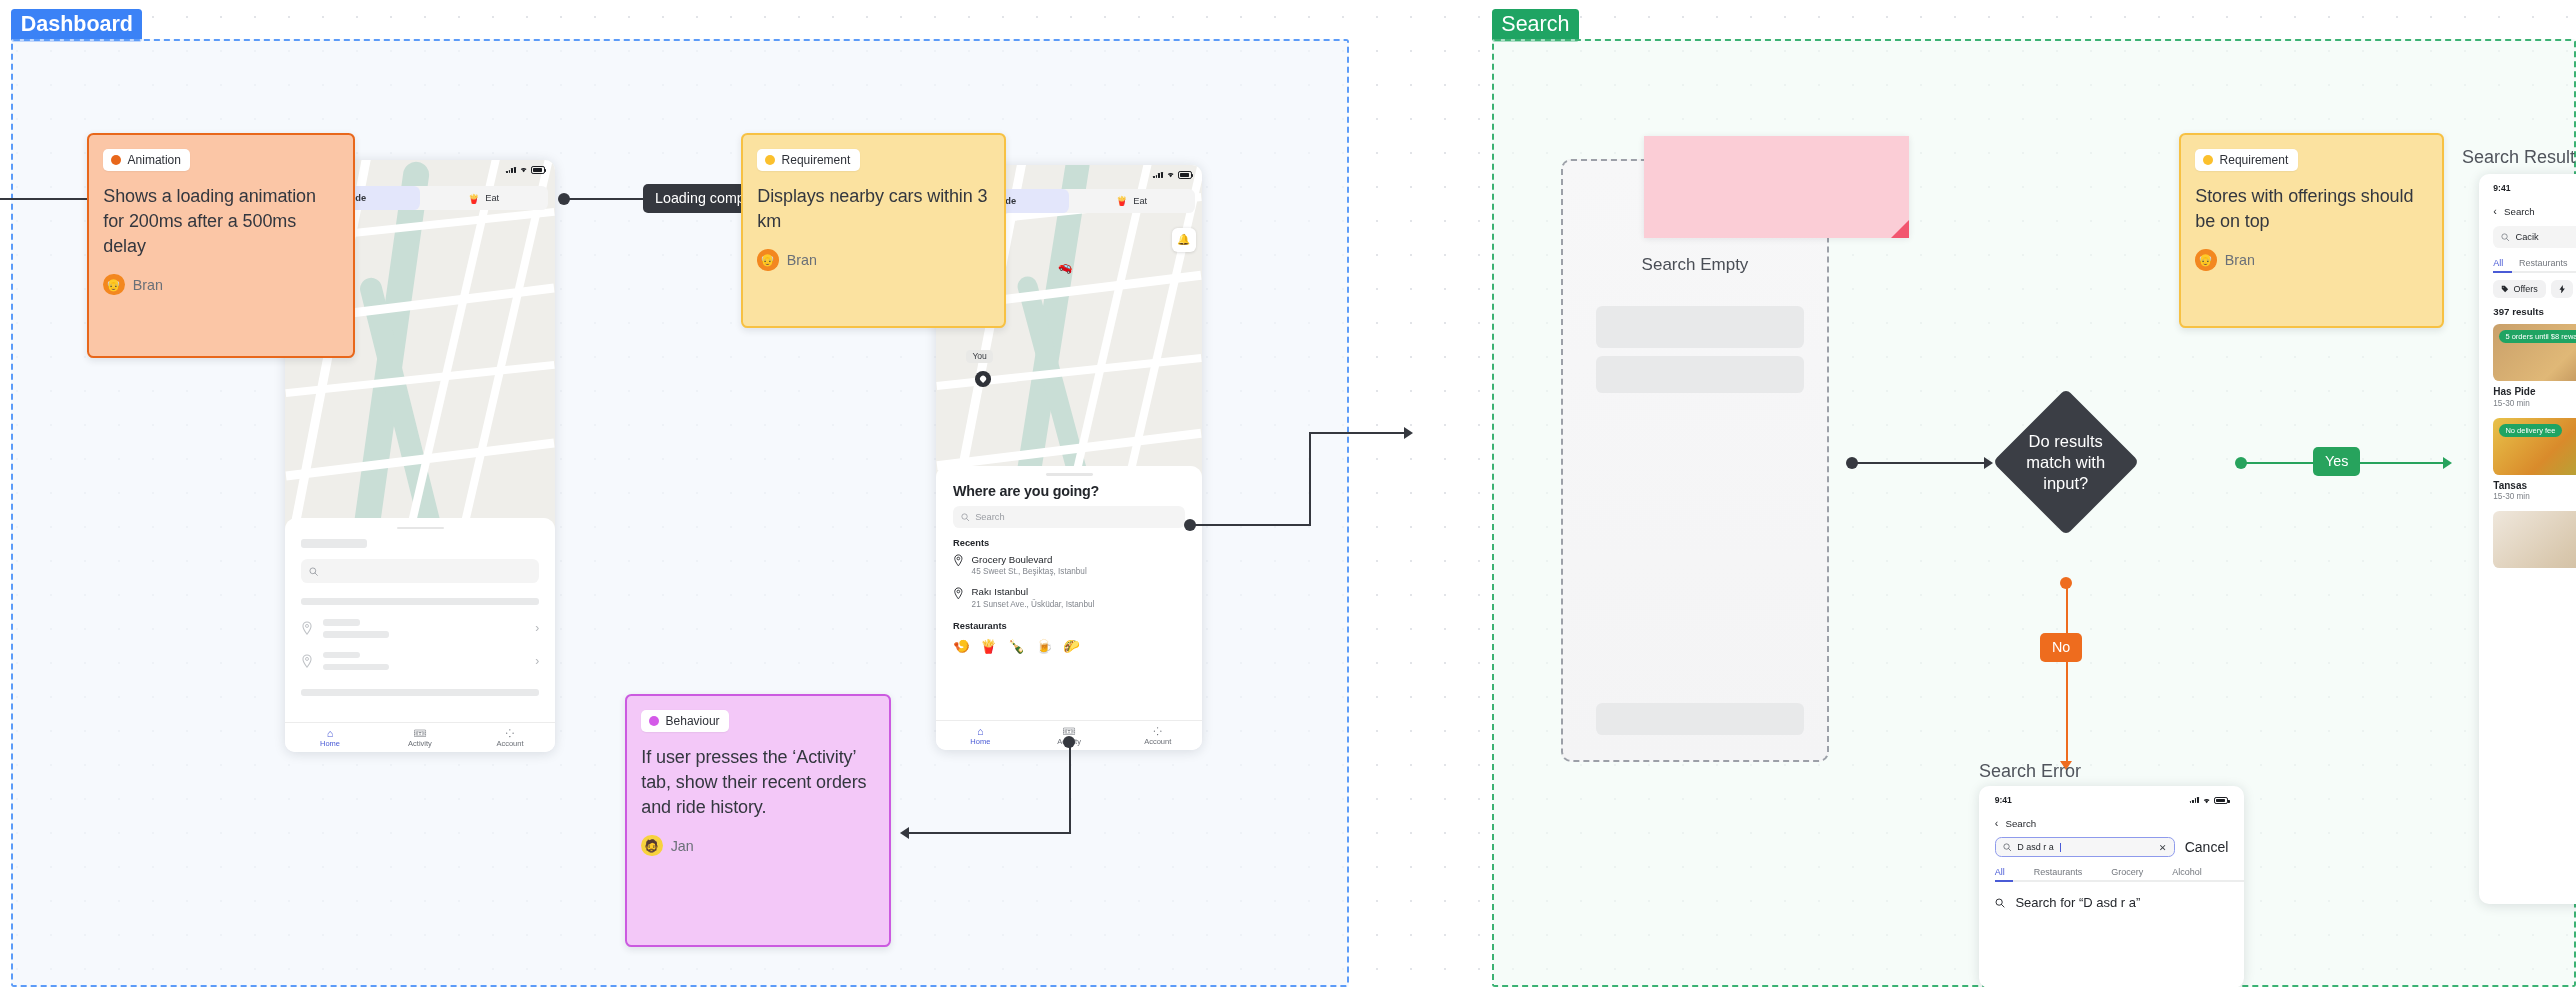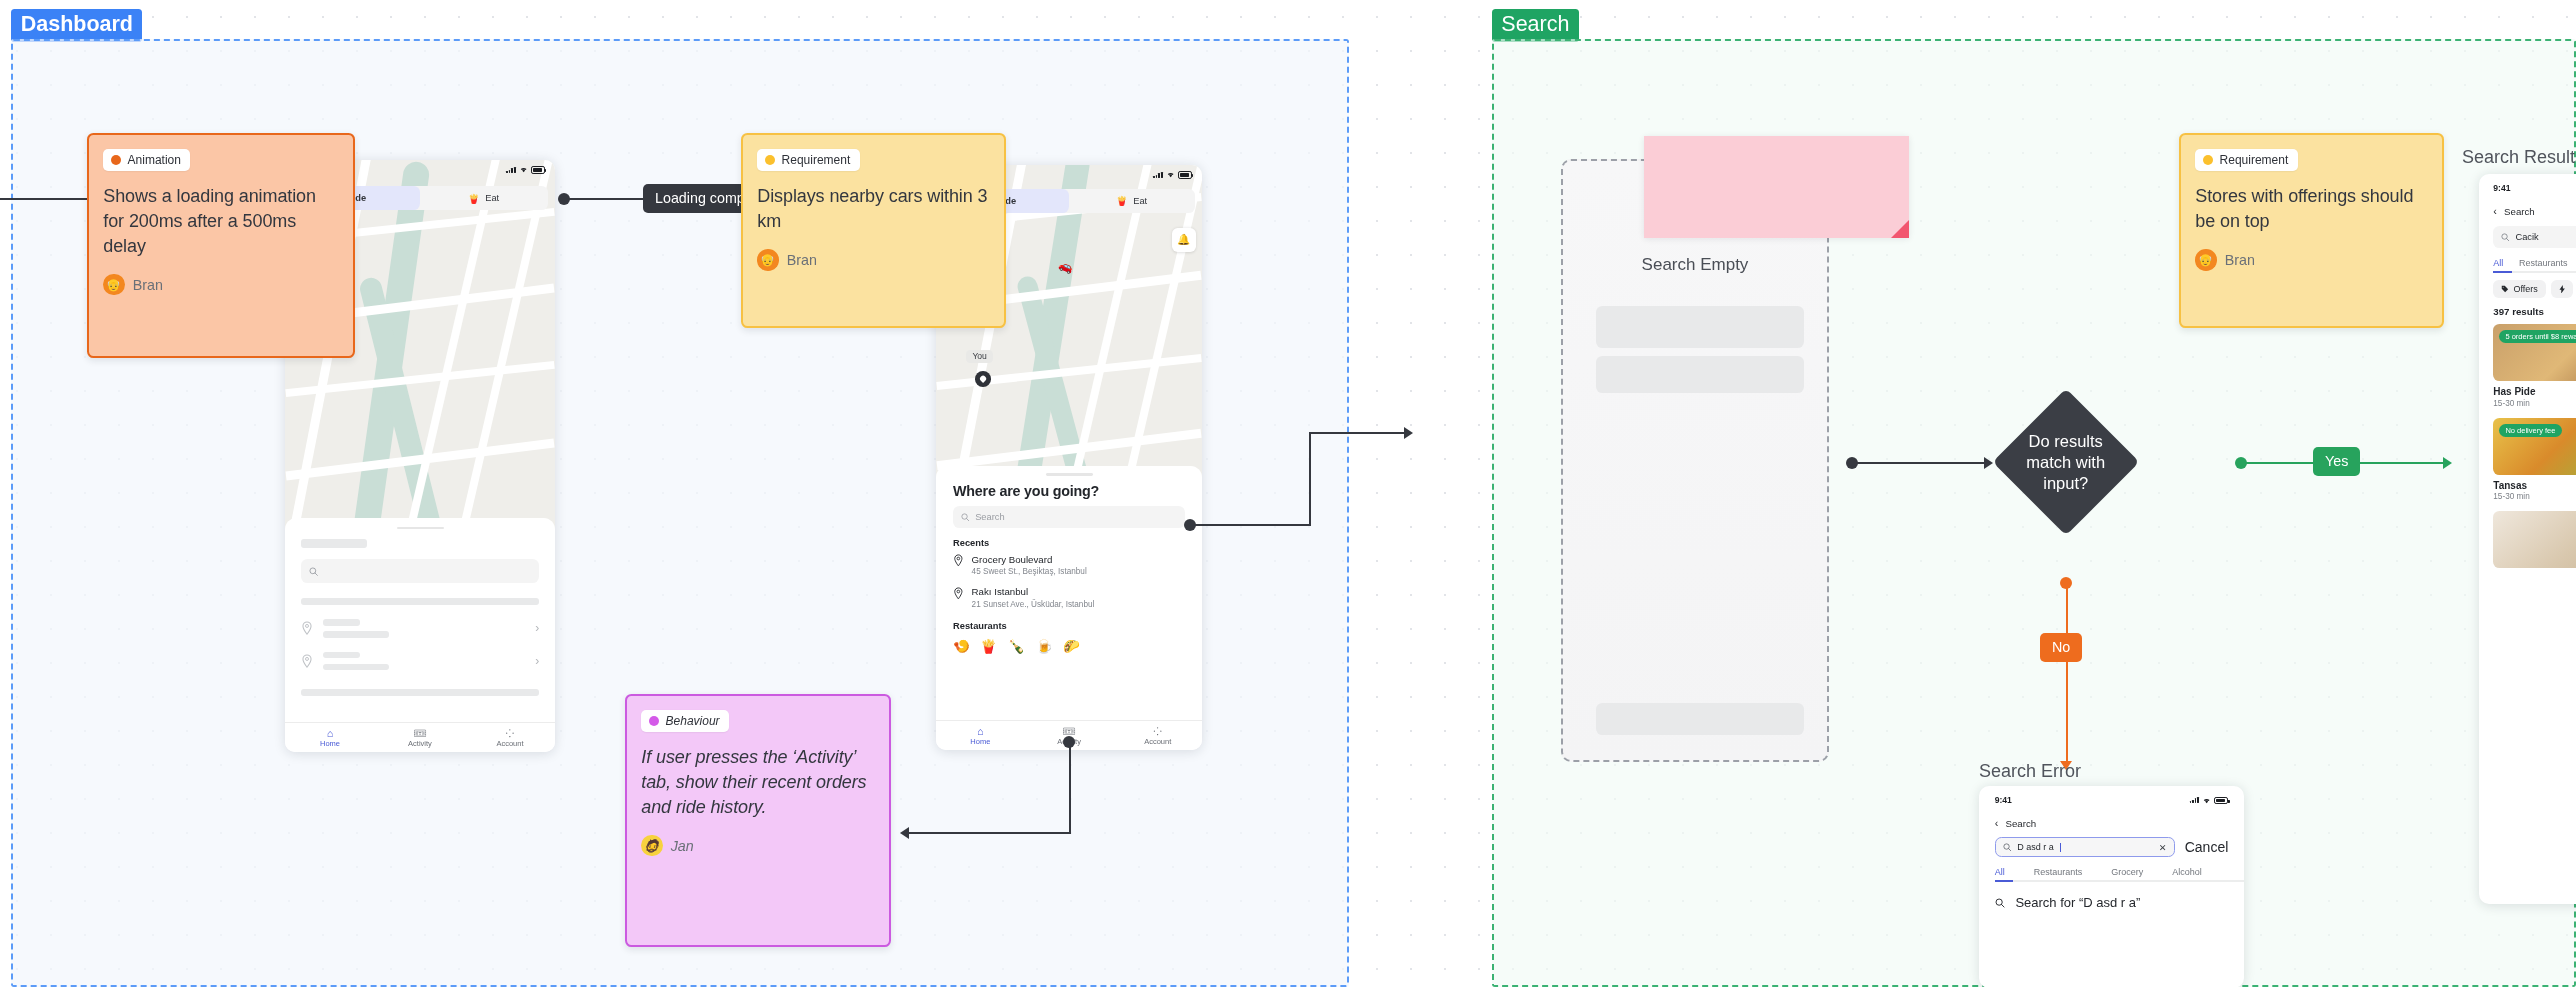--- a/index.html
+++ b/index.html
@@ -490,21 +490,21 @@
   <div class="conn conn-h" style="left:1189px; top:524px; width:122px;"></div>
   <div class="conn conn-v" style="left:1309px; top:432px; height:94px;"></div>
   <div class="conn conn-h" style="left:1309px; top:432px; width:100px;"></div>
   <div class="arrow-r" style="left:1404px; top:427px;"></div>
 
   <div class="knob" style="left:1063px; top:736px;"></div>
   <div class="conn conn-v" style="left:1069px; top:741px; height:93px;"></div>
   <div class="conn conn-h" style="left:909px; top:832px; width:162px;"></div>
   <div class="arrow-l" style="left:900px; top:827px;"></div>
 
-  <div class="sticky sticky-purple" style="left:625px; top:694px; width:266px; height:253px;font-style:italic;">
+  <div class="sticky sticky-purple" style="left:625px; top:694px; width:266px; height:253px;">
     <div class="tag">
       <span class="dot" style="background:#d45ae8"></span>
       <span>Behaviour</span>
     </div>
     <div class="body">If user presses the ‘Activity’ tab, show their recent orders and ride history.</div>
     <div class="author">
       <span class="avatar" style="background:#f7d23e">🧔</span>
       <span class="author-name">Jan</span>
     </div>
   </div>

